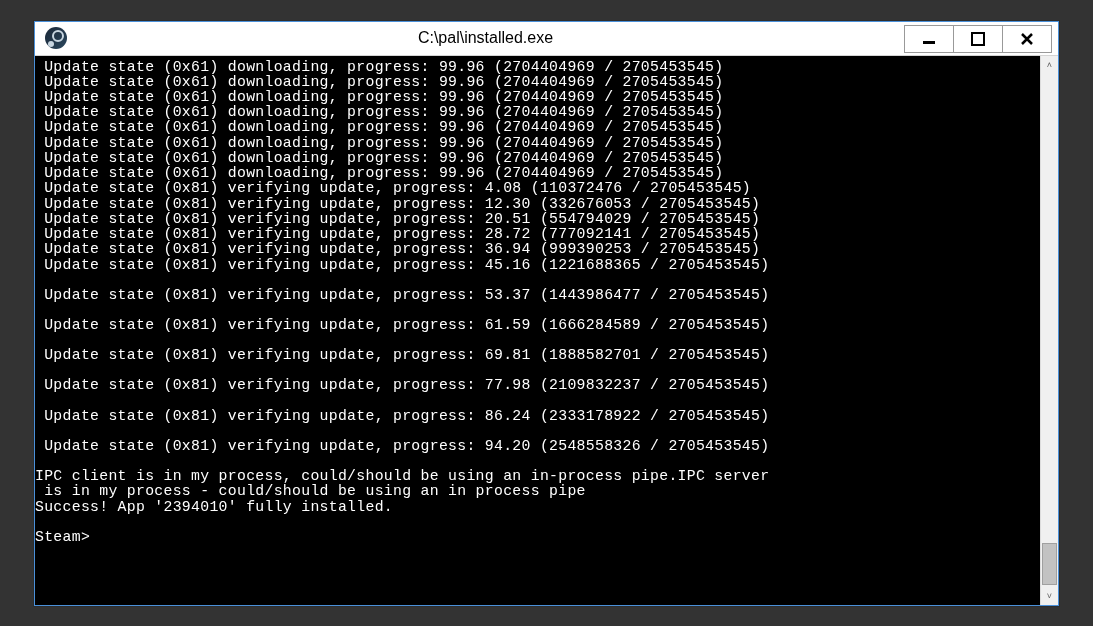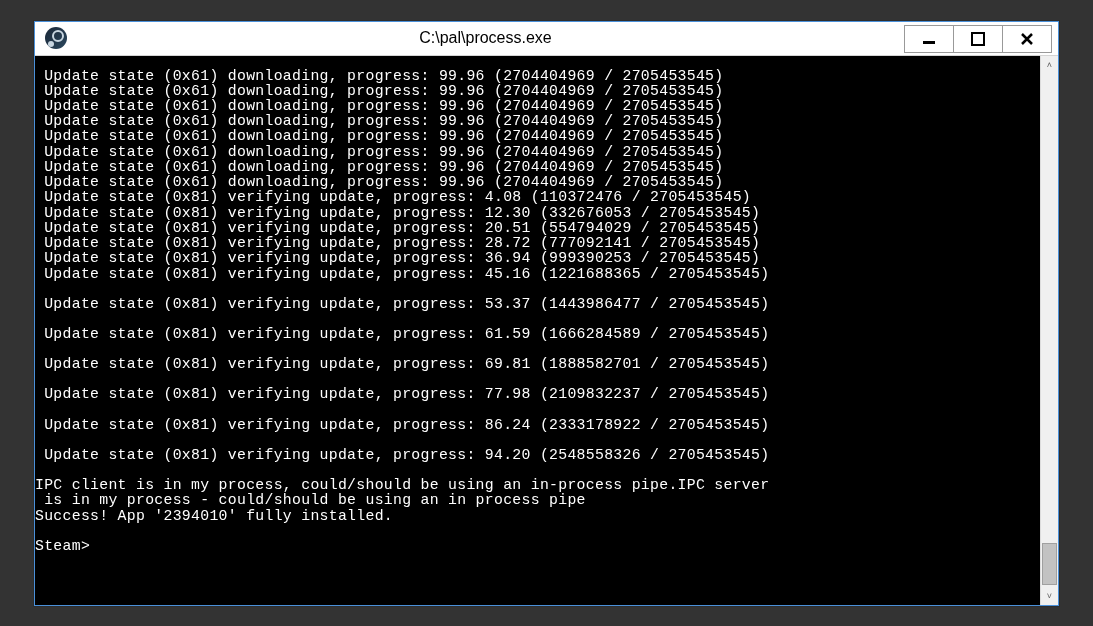--- a/index.html
+++ b/index.html
@@ -95,21 +95,21 @@
       padding: 0;
       overflow: hidden;
     }
     .terminal {
       flex: 1;
       background: #000000;
       color: #ffffff;
       font-family: "Consolas", "Courier New", monospace;
       font-size: 14.8px;
       line-height: 1.03;
-      padding: 13px 0 2px 0;
+      padding: 4px 0 2px 0;
       white-space: pre;
       overflow: hidden;
       letter-spacing: 0.3px;
     }
     .blank { height: 15px; }
     .scrollbar {
       width: 18px;
       background: #f0f0f0;
       display: flex;
       flex-direction: column;
@@ -138,21 +138,21 @@
       background: #c2c2c2;
       border: 1px solid #a0a0a0;
     }
   </style>
 </head>
 <body>
 
 <div class="window">
   <div class="titlebar">
     <div class="app-icon"></div>
-    <div class="window-title">C:\pal\process.exe</div>
+    <div class="window-title">C:\pal\installed.exe</div>
     <div class="window-controls">
       <div class="win-btn">
         <svg width="14" height="14" viewBox="0 0 14 14">
             <rect x="1" y="9" width="12" height="3" fill="#000"></rect>
           </svg>
       </div>
       <div class="win-btn">
         <svg width="14" height="14" viewBox="0 0 14 14">
             <rect x="1" y="1" width="12" height="12" fill="none" stroke="#000" stroke-width="2"></rect>
           </svg>

